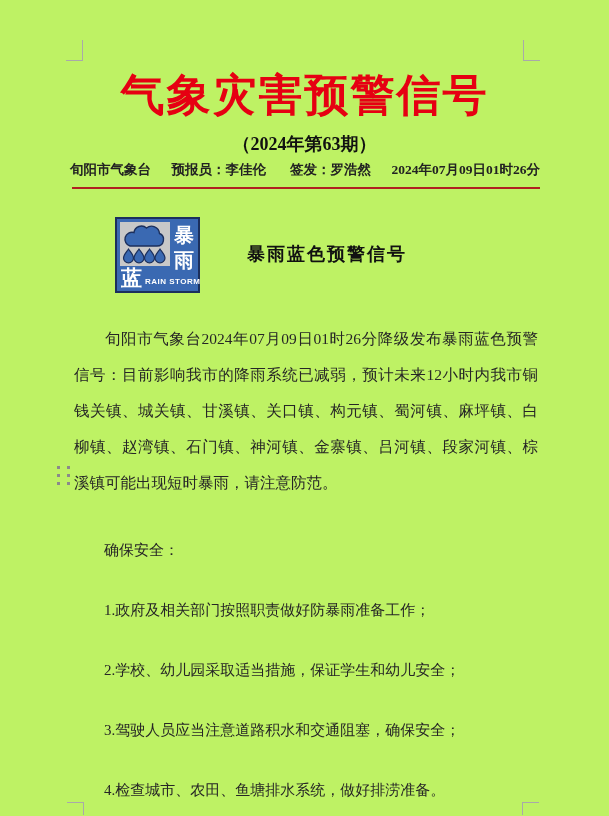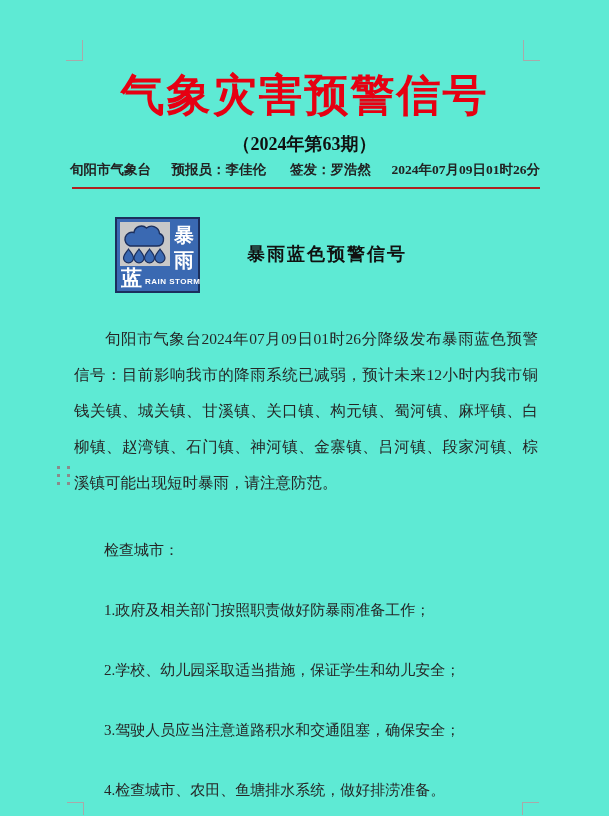--- a/index.html
+++ b/index.html
@@ -3,21 +3,21 @@
 <meta charset="utf-8">
 <style>
   * { margin: 0; padding: 0; box-sizing: border-box; }
   html, body { background: #ffffff; }
   body { font-family: "Liberation Serif", "DejaVu Serif", serif; color: #262626; }
 
   .page {
     position: relative;
     width: 609px;
     height: 816px;
-    background: #5eead4;
+    background: #bef264;
     overflow: hidden;
     margin: 0 auto;
   }
 
   
   .corner { position: absolute; }
   .corner.tl { left: 66px;  top: 40px;  width: 17px; height: 21px; border-right: 1px solid #a9a9a9; border-bottom: 1px solid #a9a9a9; }
   .corner.tr { left: 523px; top: 40px;  width: 17px; height: 21px; border-left: 1px solid #a9a9a9;  border-bottom: 1px solid #a9a9a9; }
   .corner.bl { left: 67px;  top: 802px; width: 17px; height: 13px; border-right: 1px solid #a9a9a9; border-top: 1px solid #a9a9a9; }
   .corner.br { left: 522px; top: 802px; width: 17px; height: 13px; border-left: 1px solid #a9a9a9;  border-top: 1px solid #a9a9a9; }
@@ -190,20 +190,20 @@
   <div class="dots-marker">
     <i></i>
       <i></i>
       <i></i>
       <i></i>
       <i></i>
       <i></i>
   </div>
 
   <div class="guide">
-    <div class="guide-heading">检查城市：</div>
+    <div class="guide-heading">确保安全：</div>
     <div class="guide-item">1.政府及相关部门按照职责做好防暴雨准备工作；</div>
     <div class="guide-item">2.学校、幼儿园采取适当措施，保证学生和幼儿安全；</div>
     <div class="guide-item">3.驾驶人员应当注意道路积水和交通阻塞，确保安全；</div>
     <div class="guide-item">4.检查城市、农田、鱼塘排水系统，做好排涝准备。</div>
   </div>
 
 </div>
 
 </body></html>

